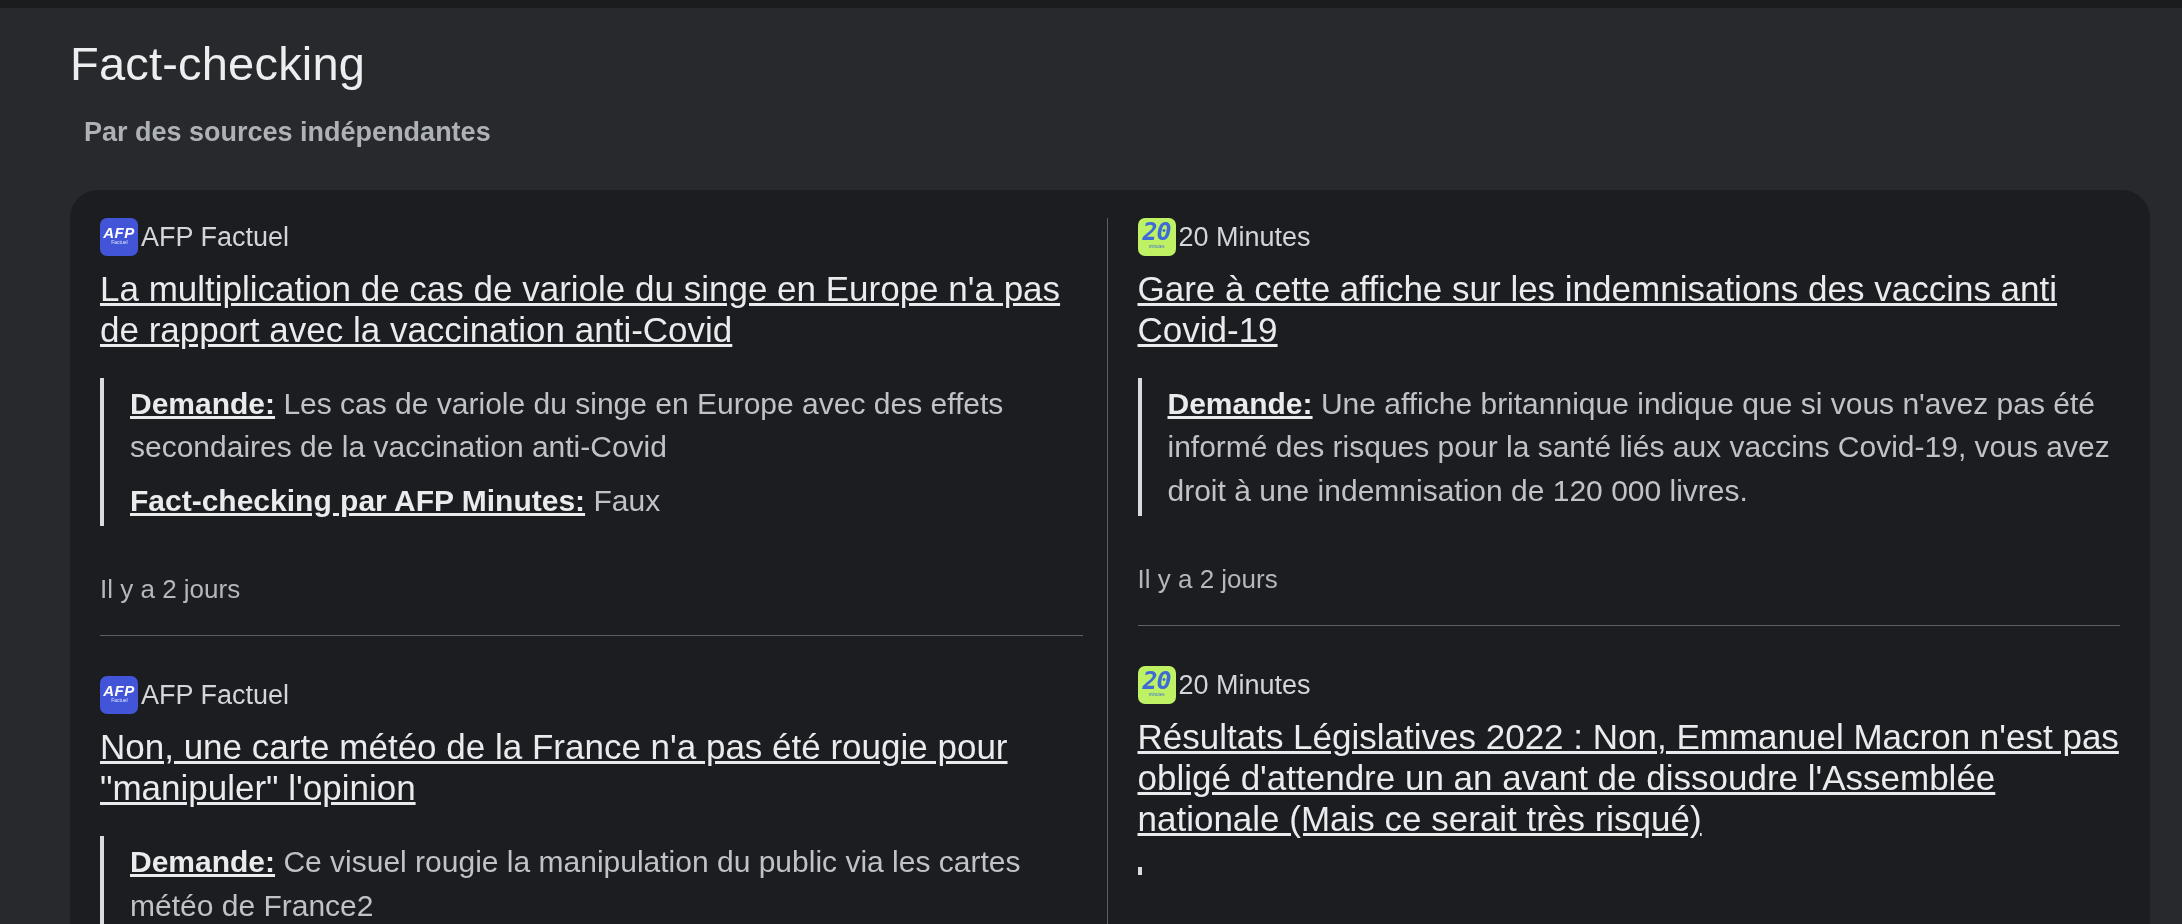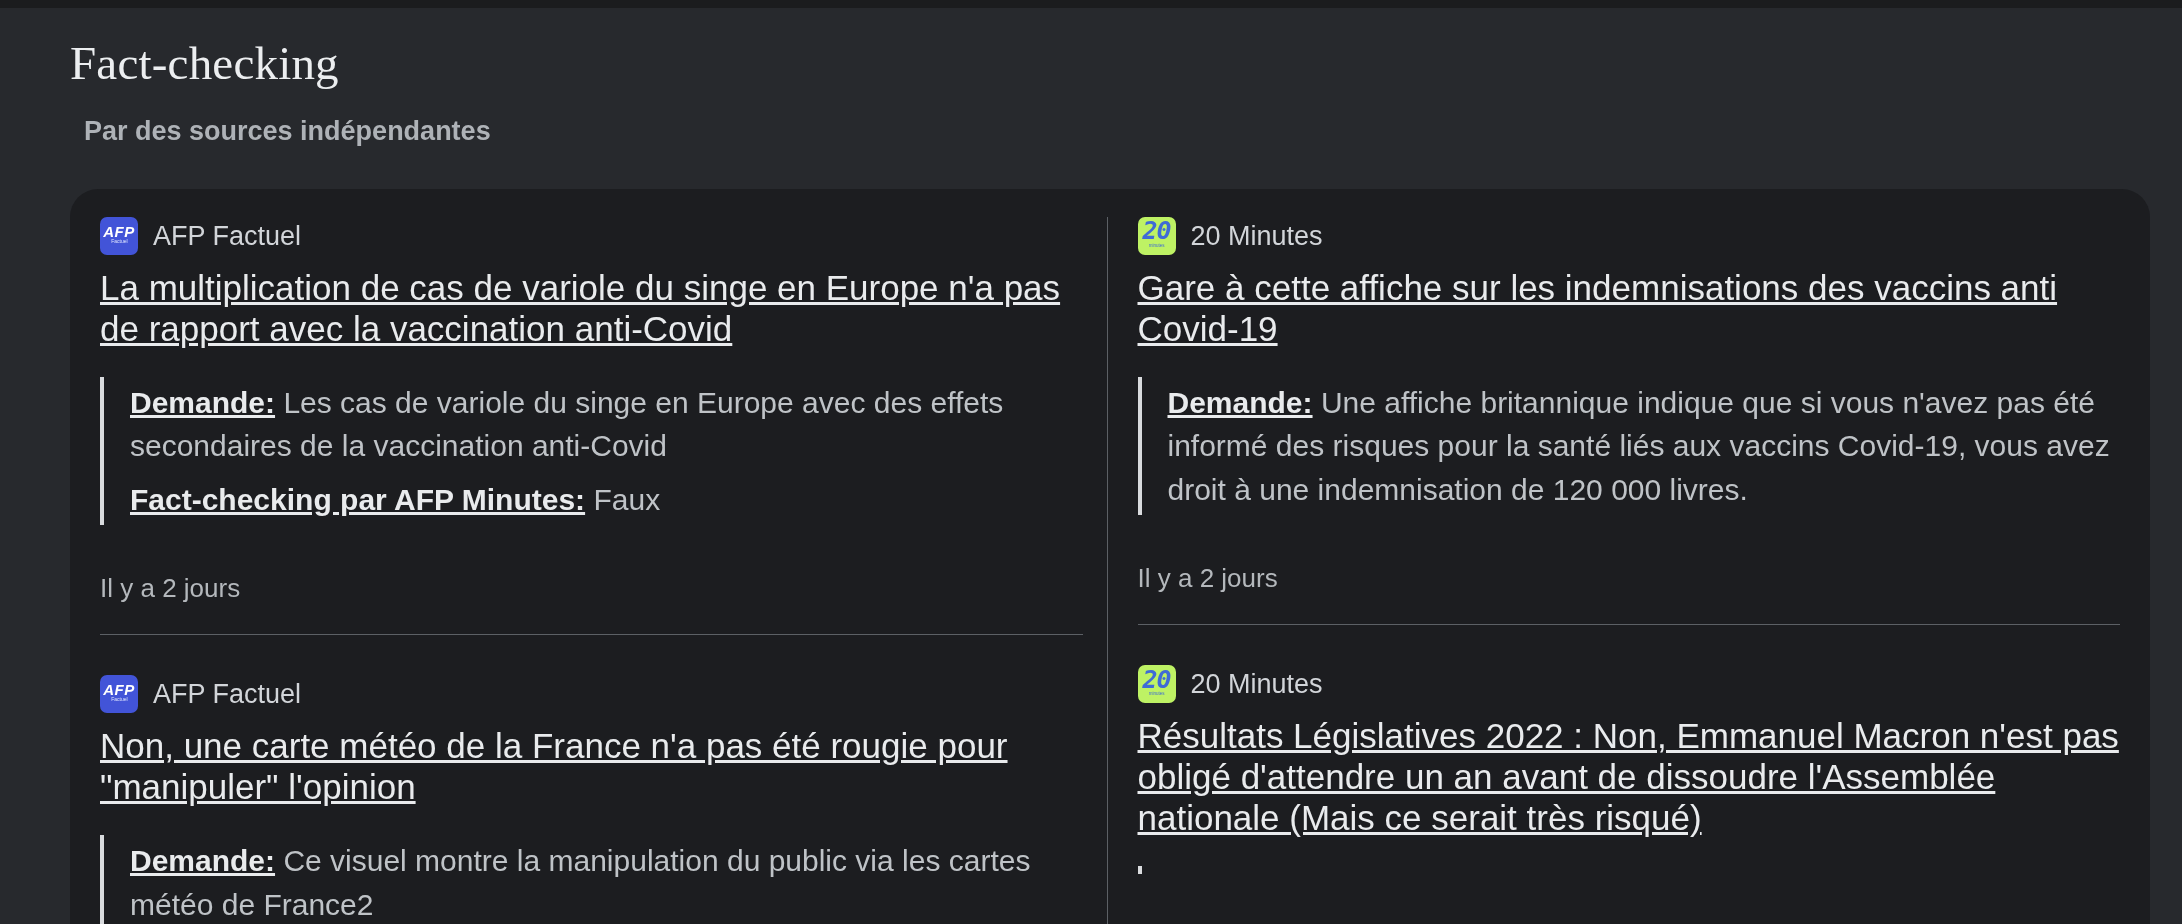--- a/index.html
+++ b/index.html
@@ -11,42 +11,41 @@
     font-family: "Liberation Sans", sans-serif;
     -webkit-font-smoothing: antialiased;
   }
   .top-edge { height: 8px; background: #1b1c1e; }
   .page { padding: 28px 0 0 70px; }
 
   .page-title {
     font-size: 47px; font-weight: 400;
     color: #eceef0; letter-spacing: 0.2px;
     margin: 0 0 26px 0;
-    font-family: Liberation Serif, serif;
   }
   .page-subtitle {
     font-size: 27px; font-weight: 700;
     color: #aeb2b7;
     margin: 0 0 42px 14px;
   }
 
   .card {
     width: 2080px;
     min-height: 720px;
     background: #1c1d20;
     border-radius: 28px;
     padding: 28px 30px 60px 30px;
   }
   .card-inner { display: flex; align-items: stretch; }
   .col { flex: 1 1 0; min-width: 0; }
   .col-left  { padding-right: 24px; }
   .col-right { padding-left: 30px; }
   .v-divider { width: 1px; background: #5c6065; flex: 0 0 auto; }
 
-  .src-row { display: flex; align-items: center; gap: 15px; text-align: center; }
+  .src-row { display: flex; align-items: center; gap: 3px; text-align: center; }
   .src-icon {
     width: 38px; height: 38px; border-radius: 7px;
     display: flex; flex-direction: column;
     align-items: center; justify-content: center;
     flex: 0 0 auto; overflow: hidden;
   }
   .src-icon.afp { background: #4254d8; }
   .afp-txt {
     color: #ffffff; font-weight: 700; font-style: italic;
     font-size: 15px; line-height: 1; letter-spacing: 0.5px;
@@ -130,21 +129,21 @@
         <article class="entry">
           <div class="src-row">
             <span class="src-icon afp">
               <span class="afp-txt">AFP</span>
               <span class="afp-sub">Factuel</span>
             </span>
             <span class="src-name">AFP Factuel</span>
           </div>
           <h2 class="entry-title">Non, une carte météo de la France n'a pas été rougie pour "manipuler" l'opinion</h2>
           <blockquote class="quote">
-            <p class="claim"><b class="lbl">Demande:</b> <span>Ce visuel montre la manipulation du public via les cartes météo de France2</span></p>
+            <p class="claim"><b class="lbl">Demande:</b> <span>Ce visuel rougie la manipulation du public via les cartes météo de France2</span></p>
 
           </blockquote>
         </article>
 
       </div>
 
       <div class="v-divider"></div>
 
       <div class="col col-right">
 

